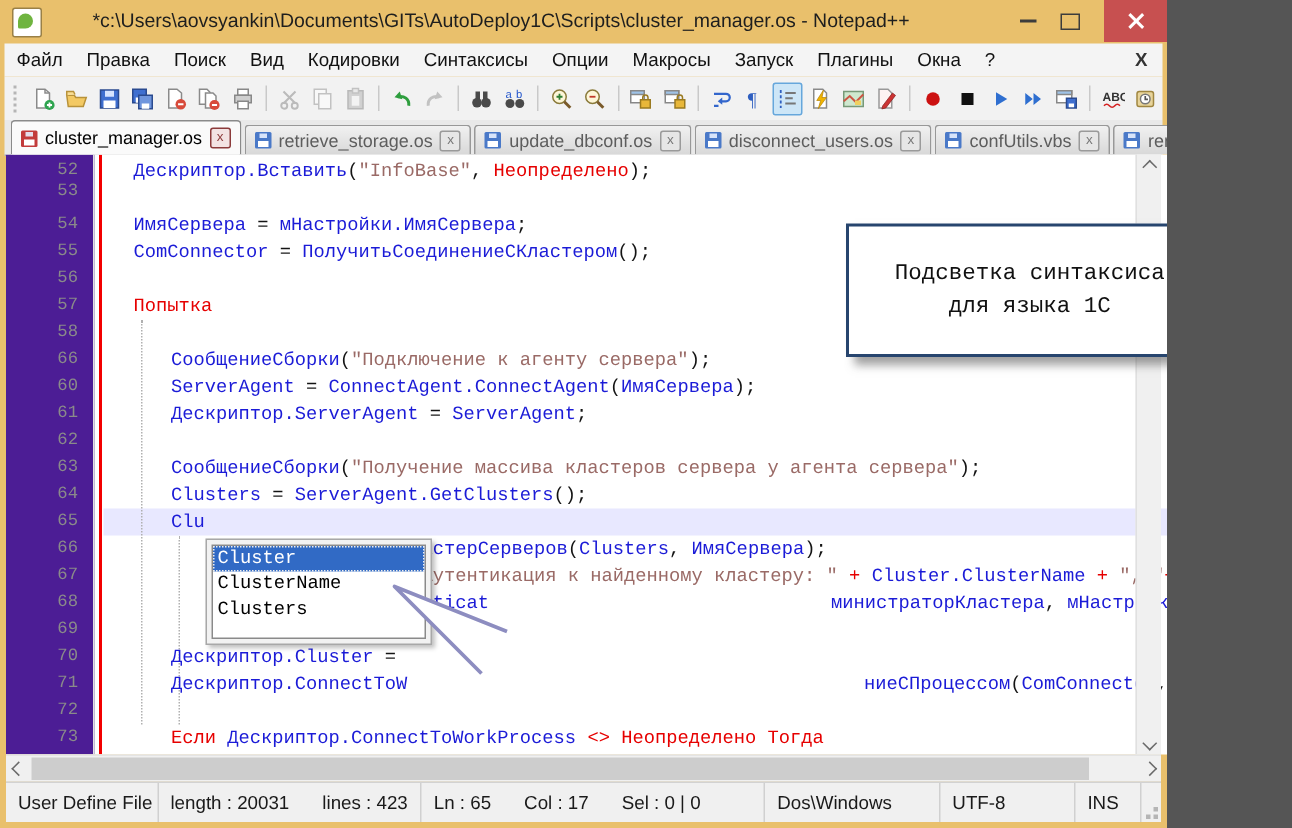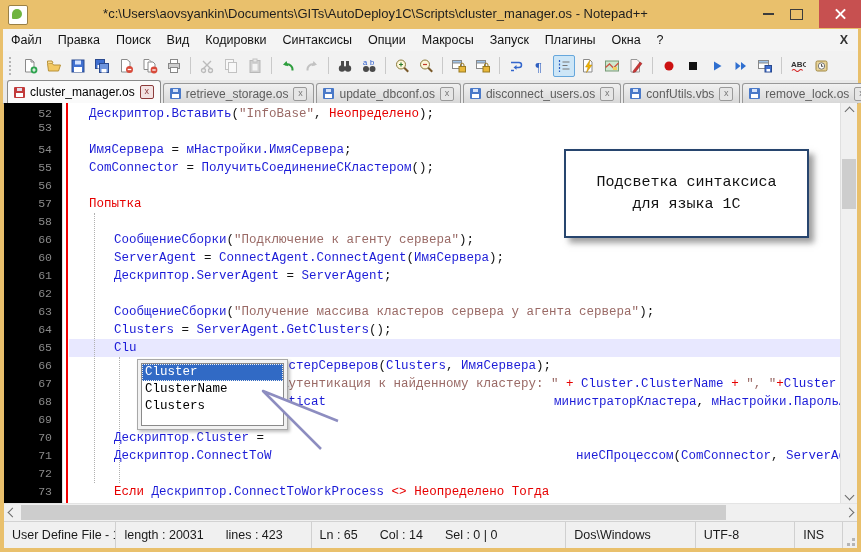--- a/index.html
+++ b/index.html
@@ -1,16 +1,16 @@
 <!DOCTYPE html>
 <html><head>
 <meta charset="utf-8">
 <style>
   html,body{margin:0;padding:0;background:#555;}
-  .win{position:relative;width:861px;height:552px;background:#e9c06c;overflow:hidden;
+  .win{position:relative;width:778px;height:552px;background:#e9c06c;overflow:hidden;
        font-family:"Liberation Sans",sans-serif;-webkit-font-smoothing:antialiased;}
   
   .titlebar{position:absolute;left:0;top:0;right:0;height:29px;}
   .title-text{position:absolute;left:0;right:110px;top:0;height:28px;line-height:28px;
        text-align:center;font-size:13px;color:#1e1e1e;white-space:nowrap;overflow:hidden;}
   .app-icon{position:absolute;left:8px;top:5px;width:18px;height:18px;background:#fff;
        border:1px solid #9a8046;border-radius:2px;}
   .app-icon::after{content:"";position:absolute;left:3px;top:3px;width:10px;height:10px;
        border-radius:50% 50% 50% 10%;background:#6fb43f;}
   .winbtn{position:absolute;top:0;height:28px;display:flex;align-items:center;justify-content:center;}
@@ -43,21 +43,21 @@
   .tab.active{height:22px;background:#fafafa;color:#000;position:relative;z-index:2;border-color:#8a8a8a;}
   .flp{width:11px;height:11px;border-radius:1px;position:relative;background:#4a79c8;flex:0 0 auto;}
   .flp.red{background:#c23b3b;}
   .flp::before{content:"";position:absolute;left:3px;right:3px;top:1px;height:3px;background:#e8f0ff;opacity:.9;}
   .flp::after{content:"";position:absolute;left:2px;right:2px;bottom:1px;height:4px;background:#fff;}
   .tab-x{width:12px;height:12px;border:1px solid #9a9a9a;border-radius:2px;background:#e6e6e6;
        font-size:9px;line-height:10px;text-align:center;color:#777;flex:0 0 auto;}
   .tab.active .tab-x{color:#8c3b3b;border-color:#8c3b3b;background:#f3e3e3;}
   
   .editor{position:absolute;left:4px;top:103px;width:837px;height:400px;background:#fff;overflow:hidden;display:flex;}
-  .gutter{position:relative;width:58px;background:#000000;border-right:1px solid #e2e2e2;flex:0 0 auto;}
+  .gutter{position:relative;width:58px;background:#4c1d95;border-right:1px solid #e2e2e2;flex:0 0 auto;}
   .lnum{position:absolute;left:0;width:48px;height:18px;line-height:18px;text-align:right;
        font-family:"Liberation Mono",monospace;font-size:11.5px;color:#8a8a8a;}
   .code{position:relative;flex:1;overflow:hidden;font-family:"Liberation Mono",monospace;font-size:12.5px;}
   .curline{position:absolute;left:6px;right:0;height:18px;background:#e8e8ff;}
   .redline{position:absolute;left:3px;top:0;bottom:0;width:2px;background:#f20000;}
   .iguide{position:absolute;width:0;border-left:1px dotted #b0b0b0;}
   .crow{position:absolute;left:0;right:0;height:18px;}
   .crow span{position:absolute;top:0;line-height:18px;white-space:pre;}
   .id{color:#1b1bd7;} .kw{color:#e60000;} .st{color:#9a6a66;} .pl{color:#141414;}
   
@@ -503,21 +503,21 @@
   <div class="statusbar">
     <div class="sb" style="width:113px;">User Define File - 1C</div>
     <div class="sb" style="width:196px;">
       <span>length : 20031</span>
         <span class="gap"></span>
       <span>lines : 423</span>
     </div>
     <div class="sb" style="width:256px;">
       <span>Ln : 65</span>
         <span class="gap"></span>
-      <span>Col : 14</span>
+      <span>Col : 17</span>
         <span class="gap"></span>
       <span>Sel : 0 | 0</span>
     </div>
     <div class="sb" style="width:130px;">Dos\Windows</div>
     <div class="sb" style="width:100px;">UTF-8</div>
     <div class="sb" style="width:48px;">INS</div>
     <div class="sb sb-grip">
       <i style="right:2px;bottom:2px;"></i>
         <i style="right:7px;bottom:2px;"></i>
         <i style="right:2px;bottom:7px;"></i>

